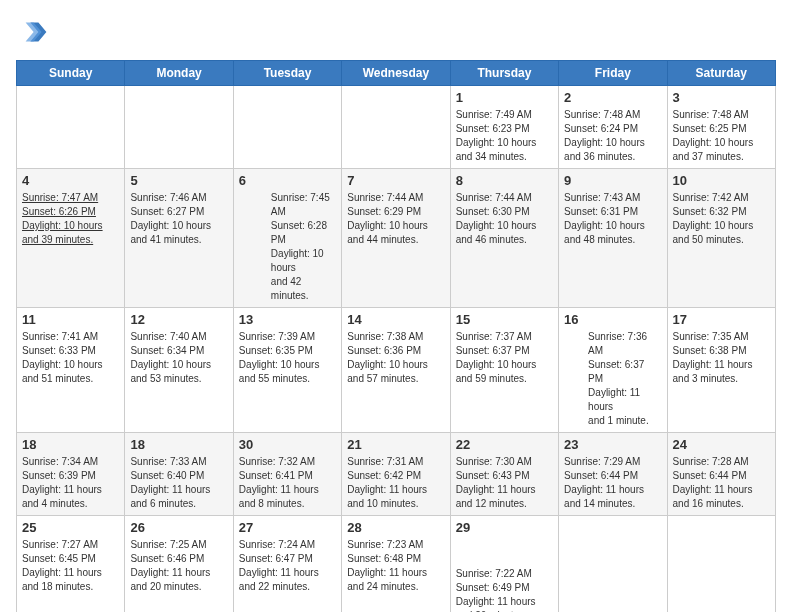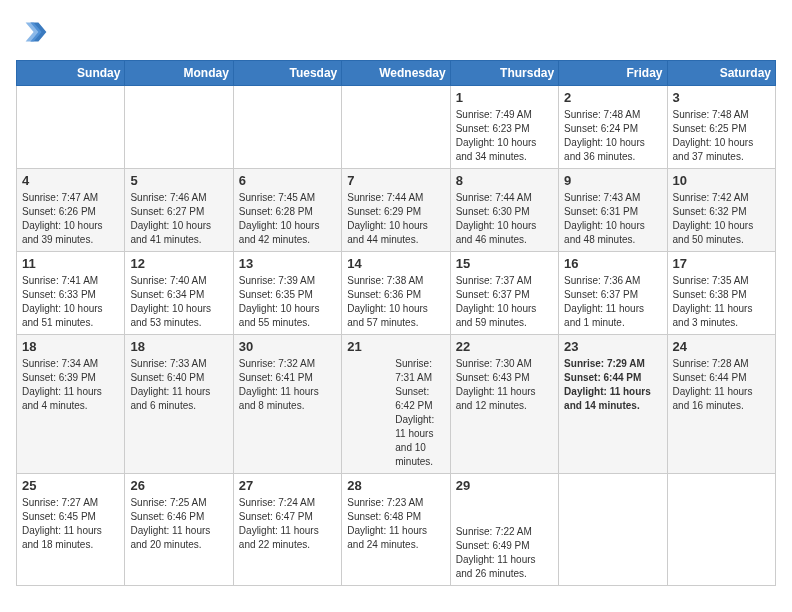--- a/index.html
+++ b/index.html
@@ -46,21 +46,21 @@
       width: 100%;
       border-collapse: collapse;
       table-layout: fixed;
     }
     thead tr th {
       background: #3a7abf;
       color: #fff;
       font-size: 12px;
       font-weight: bold;
       padding: 5px 4px;
-      text-align: right;
+      text-align: center;
       border: 1px solid #2a6aaf;
     }
     tbody tr td {
       border: 1px solid #ccc;
       vertical-align: top;
       padding: 4px 5px;
       font-size: 10px;
       color: #333;
       height: 80px;
       background: #fff;
@@ -135,35 +135,35 @@
           <div class="day-number">3</div>
           <div class="day-info" style="white-space: pre-line;">Sunrise: 7:48 AM
 Sunset: 6:25 PM
 Daylight: 10 hours
 and 37 minutes.</div>
         </td>
       </tr>
       <tr>
         <td>
           <div class="day-number">4</div>
-          <div class="day-info" style="white-space: pre-line;">Sunrise: 7:47 AM
+          <div class="day-info" style="white-space: pre-line; text-decoration: underline;">Sunrise: 7:47 AM
 Sunset: 6:26 PM
 Daylight: 10 hours
 and 39 minutes.</div>
         </td>
         <td>
           <div class="day-number">5</div>
           <div class="day-info" style="white-space: pre-line;">Sunrise: 7:46 AM
 Sunset: 6:27 PM
 Daylight: 10 hours
 and 41 minutes.</div>
         </td>
         <td>
           <div class="day-number">6</div>
-          <div class="day-info" style="white-space: pre-line;">Sunrise: 7:45 AM
+          <div class="day-info" style="white-space: pre-line; margin-left: 32px;">Sunrise: 7:45 AM
 Sunset: 6:28 PM
 Daylight: 10 hours
 and 42 minutes.</div>
         </td>
         <td>
           <div class="day-number">7</div>
           <div class="day-info" style="white-space: pre-line;">Sunrise: 7:44 AM
 Sunset: 6:29 PM
 Daylight: 10 hours
 and 44 minutes.</div>
@@ -221,21 +221,21 @@
         </td>
         <td>
           <div class="day-number">15</div>
           <div class="day-info" style="white-space: pre-line;">Sunrise: 7:37 AM
 Sunset: 6:37 PM
 Daylight: 10 hours
 and 59 minutes.</div>
         </td>
         <td>
           <div class="day-number">16</div>
-          <div class="day-info" style="white-space: pre-line;">Sunrise: 7:36 AM
+          <div class="day-info" style="white-space: pre-line; margin-left: 24px;">Sunrise: 7:36 AM
 Sunset: 6:37 PM
 Daylight: 11 hours
 and 1 minute.</div>
         </td>
         <td>
           <div class="day-number">17</div>
           <div class="day-info" style="white-space: pre-line;">Sunrise: 7:35 AM
 Sunset: 6:38 PM
 Daylight: 11 hours
 and 3 minutes.</div>
@@ -258,35 +258,35 @@
         </td>
         <td>
           <div class="day-number">30</div>
           <div class="day-info" style="white-space: pre-line;">Sunrise: 7:32 AM
 Sunset: 6:41 PM
 Daylight: 11 hours
 and 8 minutes.</div>
         </td>
         <td>
           <div class="day-number">21</div>
-          <div class="day-info" style="white-space: pre-line; margin-left: 48px;">Sunrise: 7:31 AM
+          <div class="day-info" style="white-space: pre-line;">Sunrise: 7:31 AM
 Sunset: 6:42 PM
 Daylight: 11 hours
 and 10 minutes.</div>
         </td>
         <td>
           <div class="day-number">22</div>
           <div class="day-info" style="white-space: pre-line;">Sunrise: 7:30 AM
 Sunset: 6:43 PM
 Daylight: 11 hours
 and 12 minutes.</div>
         </td>
         <td>
           <div class="day-number">23</div>
-          <div class="day-info" style="white-space: pre-line; font-weight: bold;">Sunrise: 7:29 AM
+          <div class="day-info" style="white-space: pre-line;">Sunrise: 7:29 AM
 Sunset: 6:44 PM
 Daylight: 11 hours
 and 14 minutes.</div>
         </td>
         <td>
           <div class="day-number">24</div>
           <div class="day-info" style="white-space: pre-line;">Sunrise: 7:28 AM
 Sunset: 6:44 PM
 Daylight: 11 hours
 and 16 minutes.</div>

